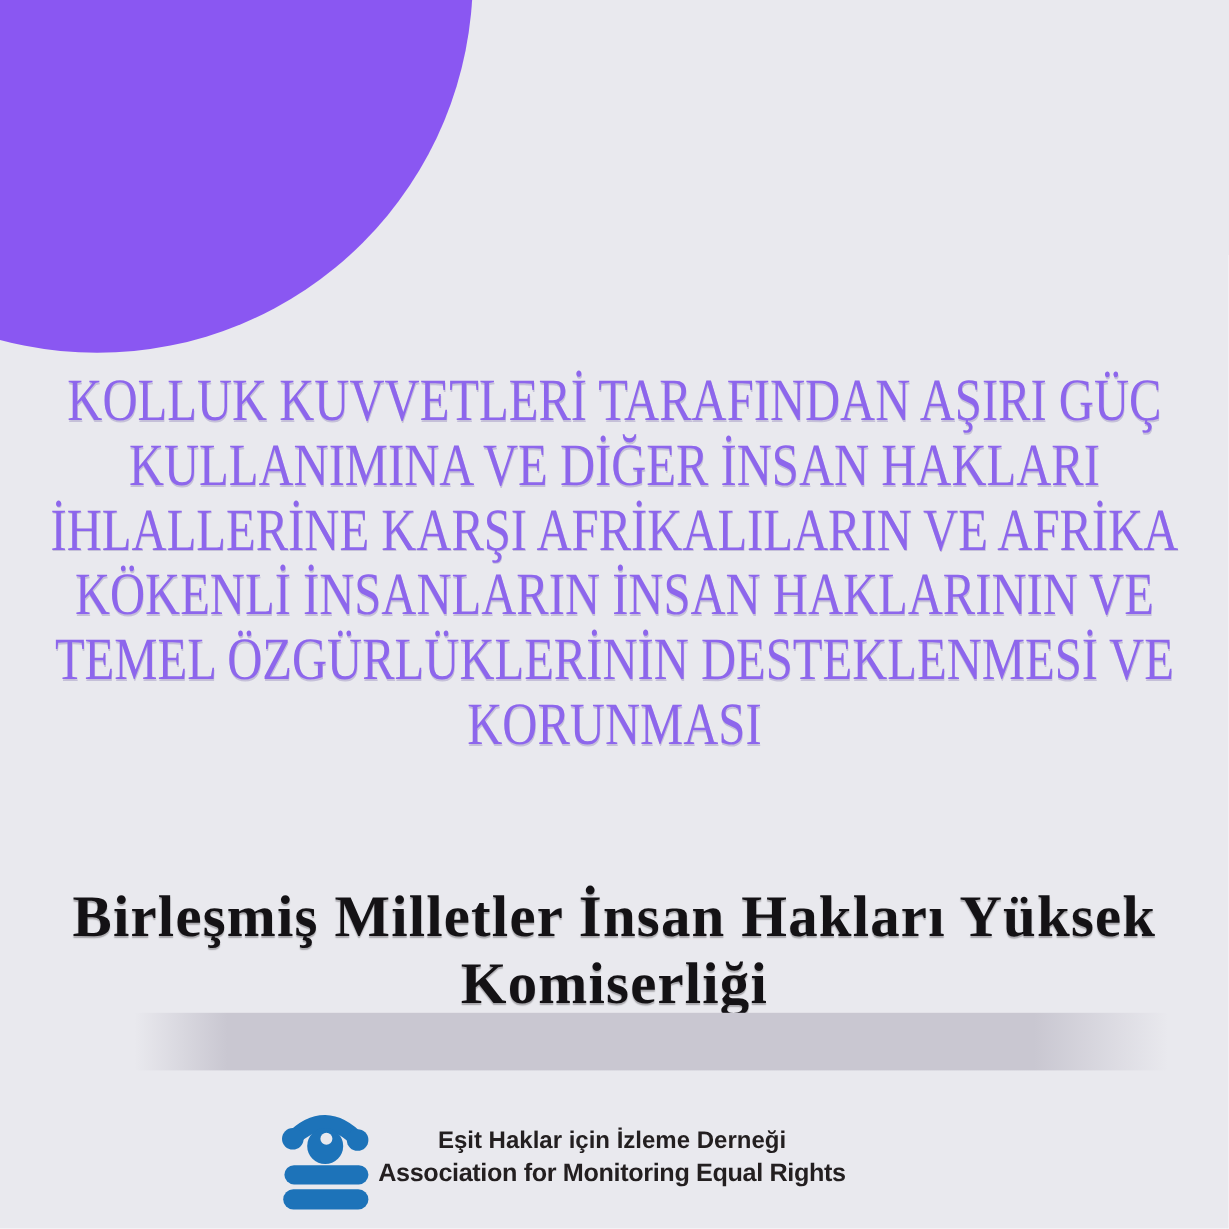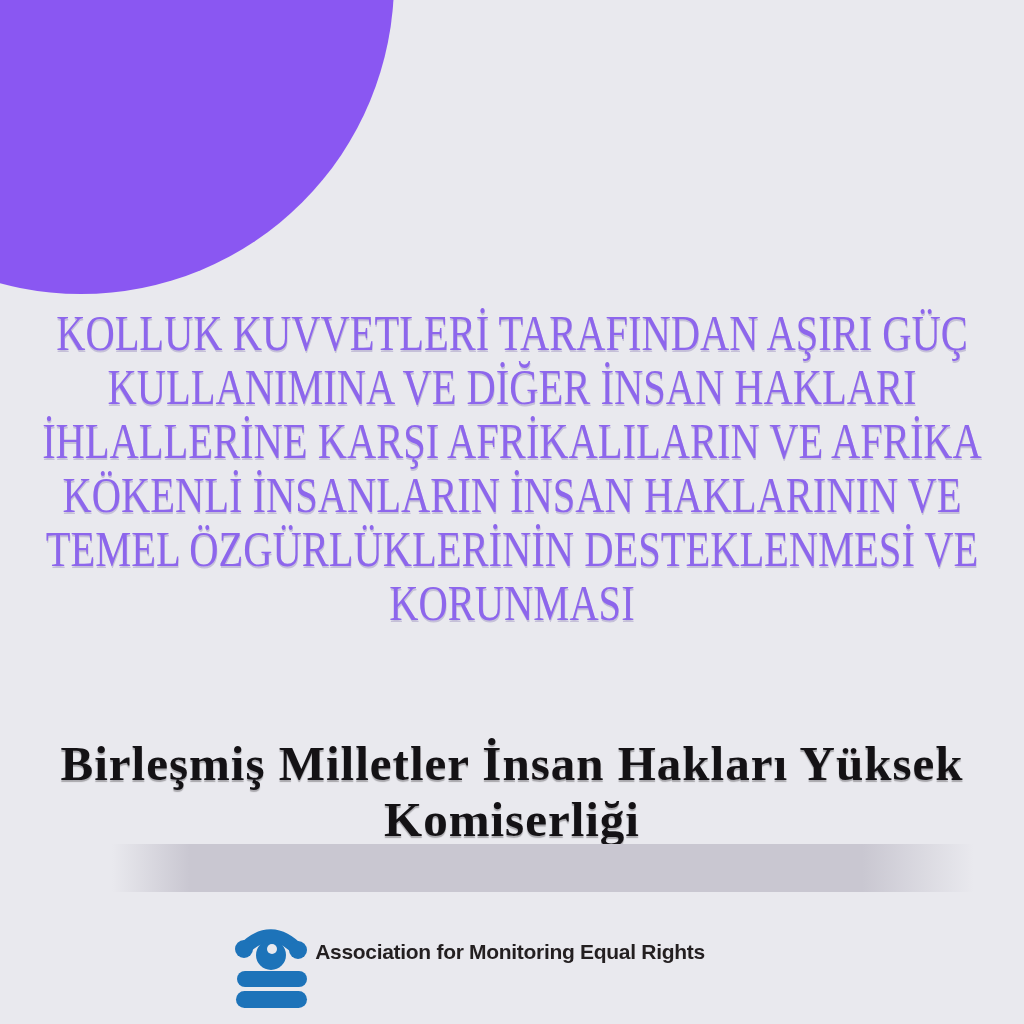--- a/index.html
+++ b/index.html
@@ -126,16 +126,17 @@
     <path d="M 11 25 Q 39 -4 67 26" fill="none" stroke="var(--logo-blue, #1d73b9)" stroke-width="13" stroke-linecap="round"></path>
     <circle cx="12" cy="24" r="9" fill="var(--logo-blue, #1d73b9)"></circle>
     <circle cx="66" cy="25" r="9" fill="var(--logo-blue, #1d73b9)"></circle>
     <circle cx="39" cy="30" r="15" fill="var(--logo-blue, #1d73b9)"></circle>
     <circle cx="40" cy="24" r="5" fill="var(--background, #e9e9ee)"></circle>
     <rect x="5" y="46" width="70" height="16" rx="8" fill="var(--logo-blue, #1d73b9)"></rect>
     <rect x="4" y="66" width="71" height="17" rx="8.5" fill="var(--logo-blue, #1d73b9)"></rect>
   </svg>
 
   <div class="logo-text">
+    <div class="org-tr">Eşit Haklar için İzleme Derneği</div>
     <div class="org-en">Association for Monitoring Equal Rights</div>
   </div>
 
 </div>
 
 </body></html>

